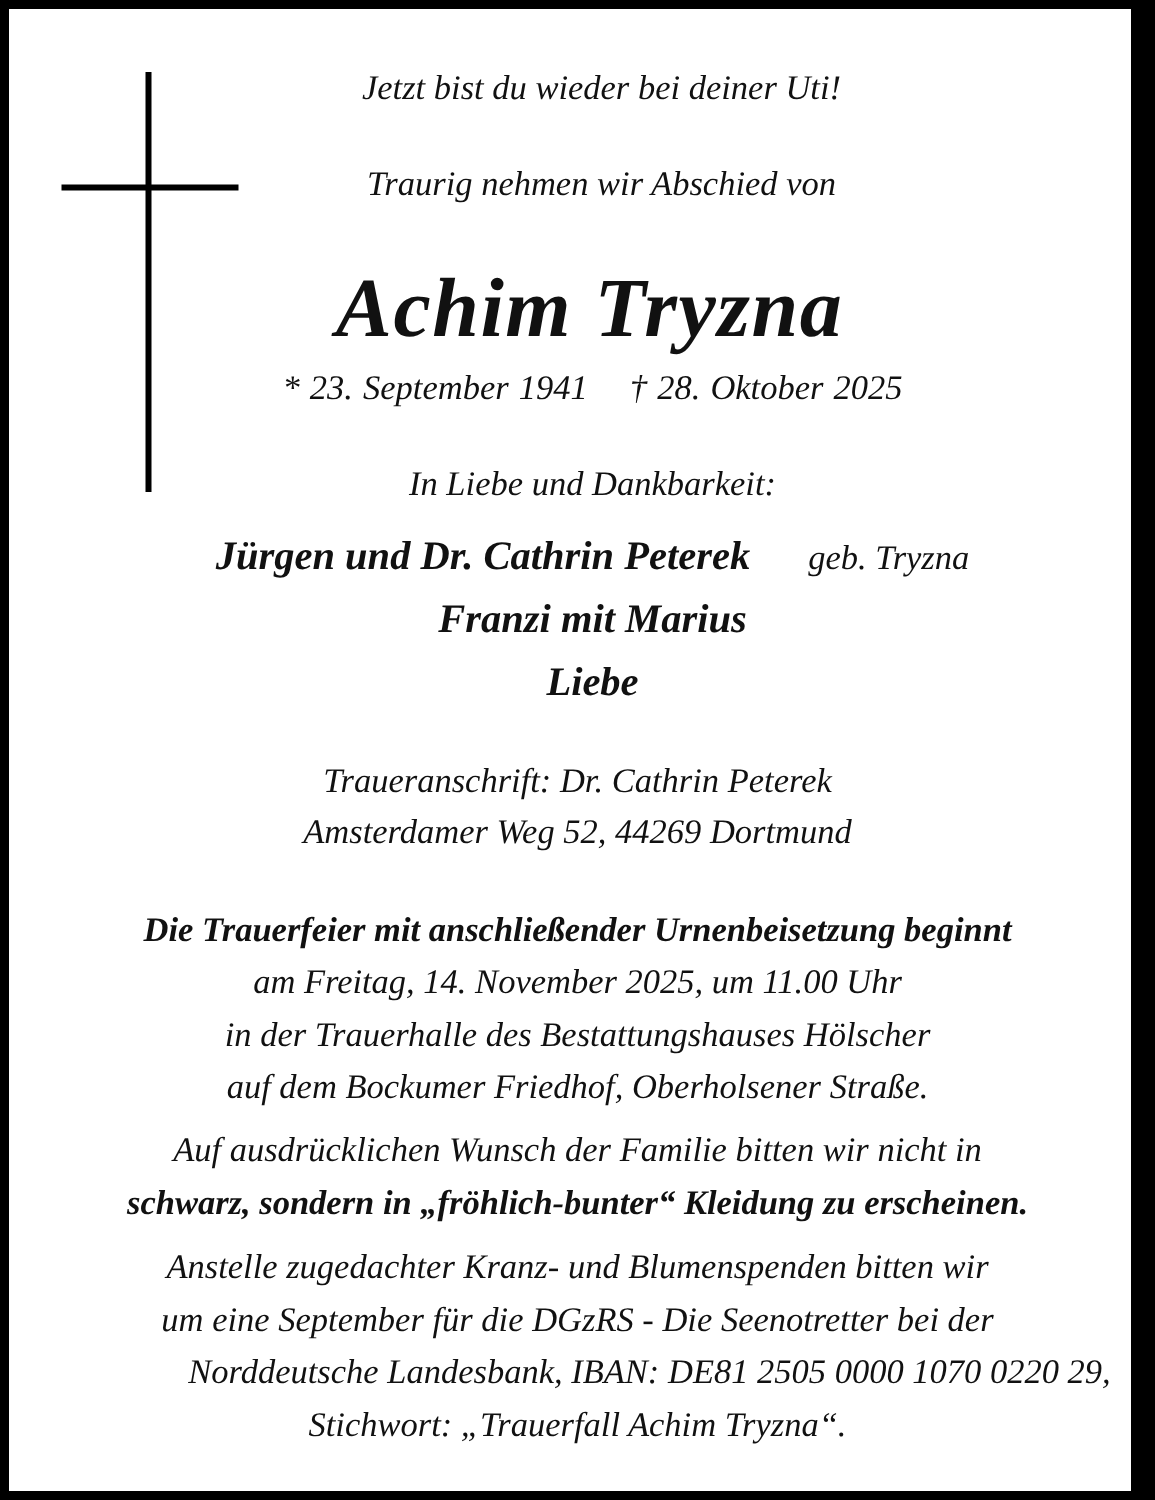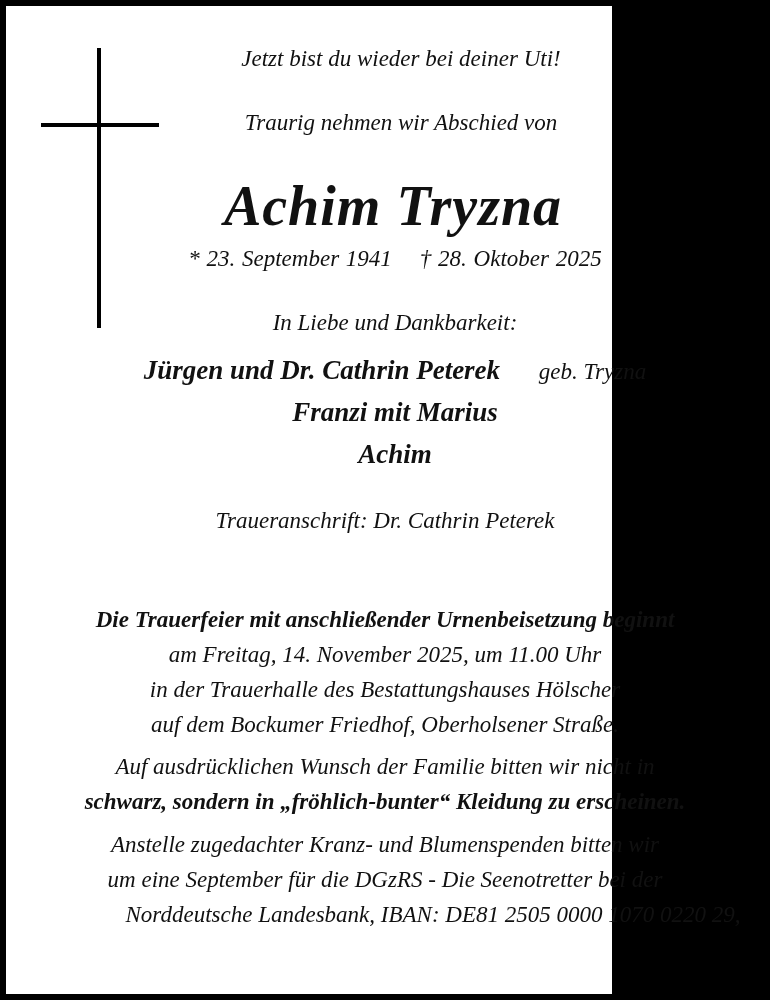--- a/index.html
+++ b/index.html
@@ -1,18 +1,18 @@
 <!DOCTYPE html>
 <html><head>
   <meta charset="utf-8">
   <style>
     html, body { margin: 0; padding: 0; background: #000000; }
     body { width: 770px; height: 1000px; position: relative; overflow: hidden; }
     .notice {
-      position: absolute; left: 6px; top: 6px; width: 606px; height: 988px;
+      position: absolute; left: 6px; top: 6px; width: 748px; height: 988px;
       background: #ffffff; color: #111111;
       font-family: "Liberation Serif", "DejaVu Serif", serif;
     }
     .cross-v { position: absolute; left: 91px; top: 42px; width: 4px; height: 280px; background: #000; }
     .cross-h { position: absolute; left: 35px; top: 117px; width: 118px; height: 4px; background: #000; }
     .line { position: absolute; left: 0; width: 758px; text-align: center; white-space: nowrap; }
     .it { font-style: italic; }
     .motto { top: 40px; font-size: 23px; left: 16px; }
     .intro { top: 104px; font-size: 23px; left: 16px; }
     .name { top: 168px; font-size: 56px; font-weight: bold; font-style: italic; letter-spacing: 1px; left: 8px; }
@@ -50,29 +50,31 @@
   <div class="line it thanks">In Liebe und Dankbarkeit:</div>
 
   <div class="line fam fam1">
     <span>Jürgen und Dr. Cathrin Peterek</span>
     <span class="nee">geb. Tryzna</span>
   </div>
   <div class="line fam fam2">
     <span>Franzi mit Marius</span>
   </div>
   <div class="line fam fam3">
-    <span>Achim</span>
+    <span>Liebe</span>
   </div>
 
   <div class="line it addr addr1">Traueranschrift: Dr. Cathrin Peterek</div>
+  <div class="line it addr addr2">Amsterdamer Weg 52, 44269 Dortmund</div>
 
   <div class="line it p l1">Die Trauerfeier mit anschließender Urnenbeisetzung beginnt</div>
   <div class="line it p l2">am Freitag, 14. November 2025, um 11.00 Uhr</div>
   <div class="line it p l3">in der Trauerhalle des Bestattungshauses Hölscher</div>
   <div class="line it p l4">auf dem Bockumer Friedhof, Oberholsener Straße.</div>
 
   <div class="line it p l5">Auf ausdrücklichen Wunsch der Familie bitten wir nicht in</div>
   <div class="line it p l6">schwarz, sondern in „fröhlich-bunter“ Kleidung zu erscheinen.</div>
 
   <div class="line it p l7">Anstelle zugedachter Kranz- und Blumenspenden bitten wir</div>
   <div class="line it p l8">um eine September für die DGzRS - Die Seenotretter bei der</div>
   <div class="line it p l9">Norddeutsche Landesbank, IBAN: DE81 2505 0000 1070 0220 29,</div>
+  <div class="line it p l10">Stichwort: „Trauerfall Achim Tryzna“.</div>
 </div>
 
 </body></html>

